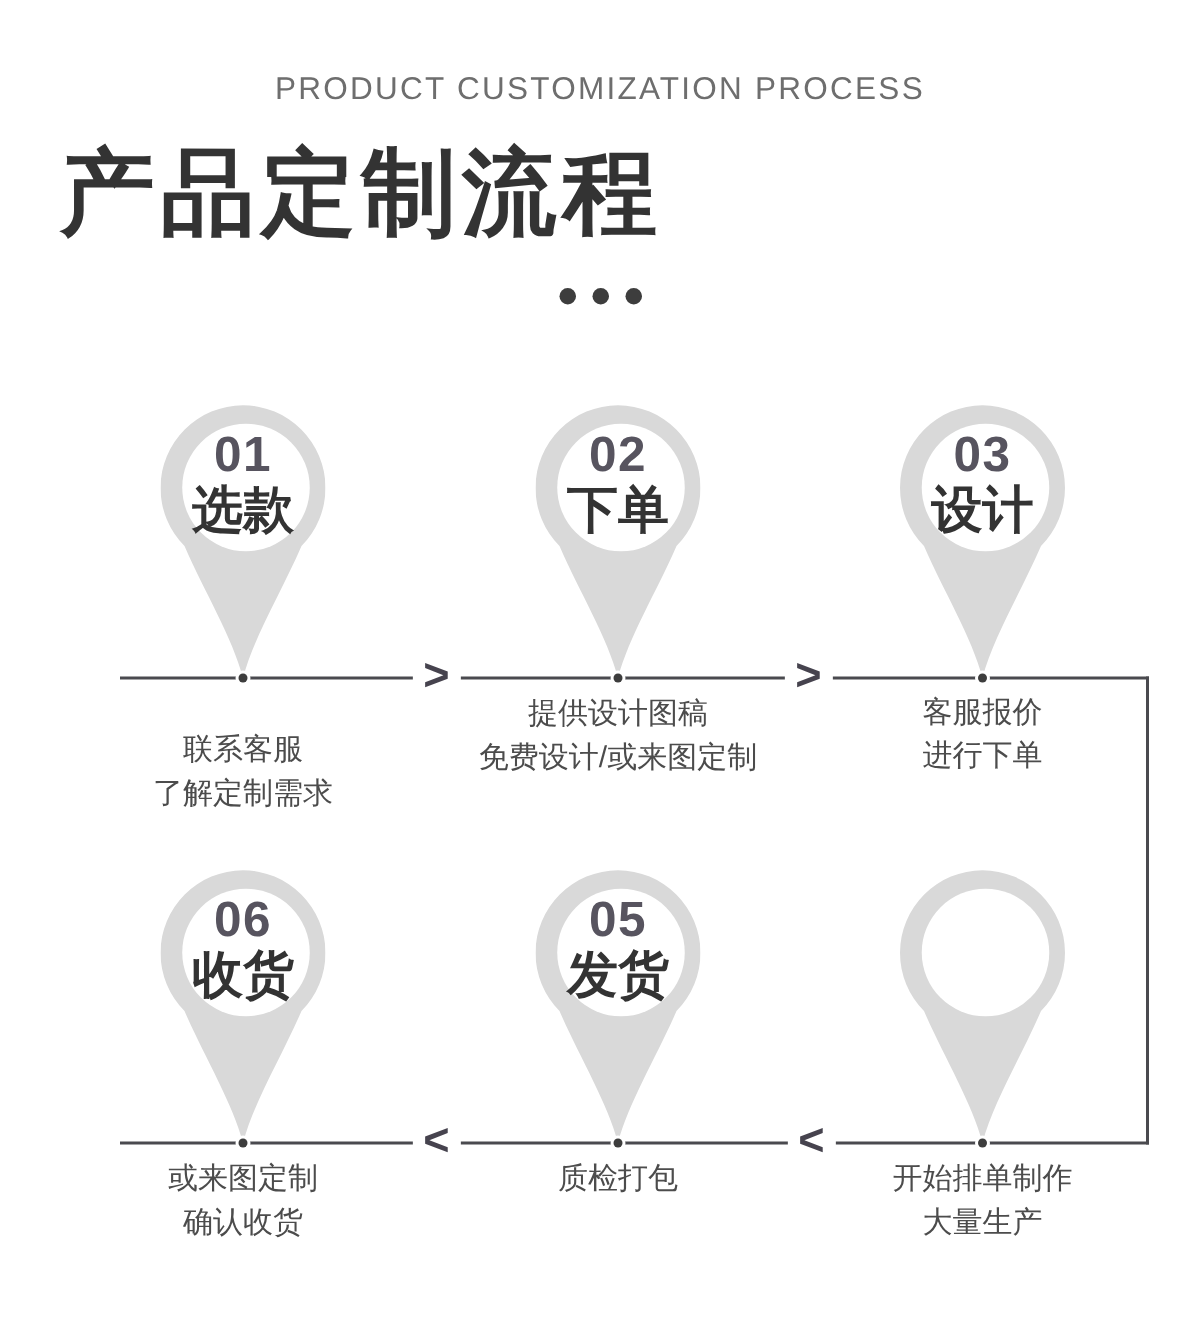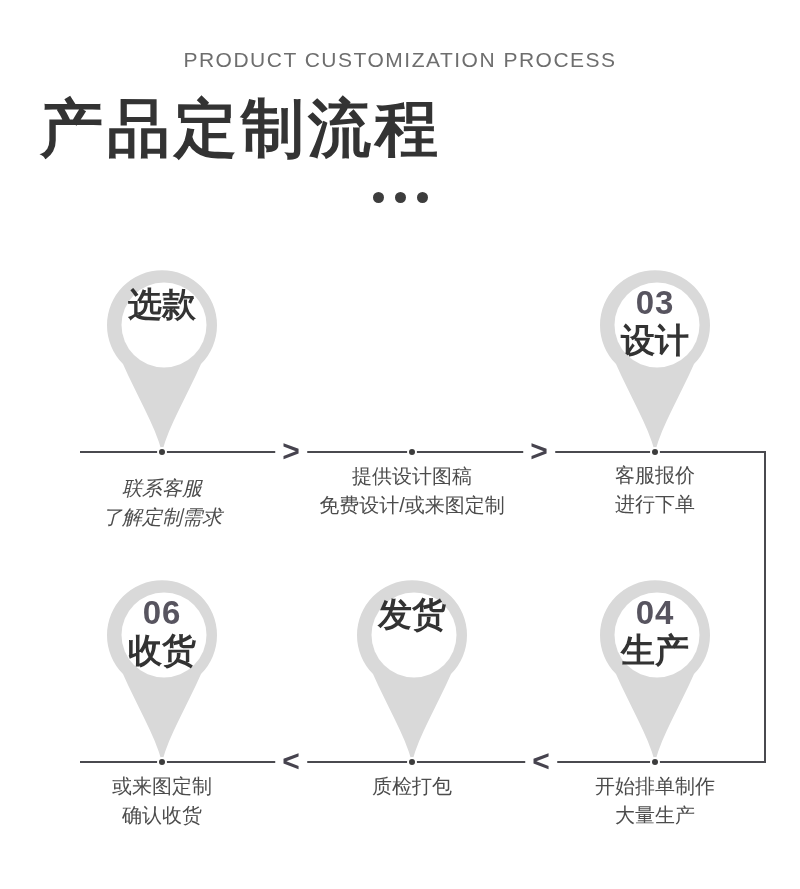--- a/index.html
+++ b/index.html
@@ -53,29 +53,40 @@
   <div class="flow-arrow" style="left:539px;top:452px;">&gt;</div>
   <div class="flow-arrow" style="left:291px;top:762px;">&lt;</div>
   <div class="flow-arrow" style="left:541px;top:762px;">&lt;</div>
 
   <div class="pin" style="left:107px;top:268px;">
     <svg width="110" height="186" viewBox="0 0 110 186">
       <path d="M55,184 C48,157 29,126 16,96 A55,55 0 1 1 94,96 C81,126 62,157 55,184 Z" fill="#d9d9d9"></path>
       <circle cx="57" cy="57" r="42.5" fill="#ffffff"></circle>
     </svg>
     <div class="pin-text">
+      <div class="pin-num">01</div>
       <div class="pin-label">选款</div>
     </div>
   </div>
   <div class="node-dot" style="left:162px;top:452px;"></div>
-  <div class="desc" style="left:22px;top:474px;font-style:italic;">
+  <div class="desc" style="left:22px;top:486px;">
     <div>联系客服</div>
     <div>了解定制需求</div>
   </div>
 
+  <div class="pin" style="left:357px;top:268px;">
+    <svg width="110" height="186" viewBox="0 0 110 186">
+      <path d="M55,184 C48,157 29,126 16,96 A55,55 0 1 1 94,96 C81,126 62,157 55,184 Z" fill="#d9d9d9"></path>
+      <circle cx="57" cy="57" r="42.5" fill="#ffffff"></circle>
+    </svg>
+    <div class="pin-text">
+      <div class="pin-num">02</div>
+      <div class="pin-label">下单</div>
+    </div>
+  </div>
   <div class="node-dot" style="left:412px;top:452px;"></div>
   <div class="desc" style="left:272px;top:462px;">
     <div>提供设计图稿</div>
     <div>免费设计/或来图定制</div>
   </div>
 
   <div class="pin" style="left:600px;top:268px;">
     <svg width="110" height="186" viewBox="0 0 110 186">
       <path d="M55,184 C48,157 29,126 16,96 A55,55 0 1 1 94,96 C81,126 62,157 55,184 Z" fill="#d9d9d9"></path>
       <circle cx="57" cy="57" r="42.5" fill="#ffffff"></circle>
@@ -106,37 +117,34 @@
     <div>或来图定制</div>
     <div>确认收货</div>
   </div>
 
   <div class="pin" style="left:357px;top:578px;">
     <svg width="110" height="186" viewBox="0 0 110 186">
       <path d="M55,184 C48,157 29,126 16,96 A55,55 0 1 1 94,96 C81,126 62,157 55,184 Z" fill="#d9d9d9"></path>
       <circle cx="57" cy="57" r="42.5" fill="#ffffff"></circle>
     </svg>
     <div class="pin-text">
+      <div class="pin-num">05</div>
       <div class="pin-label">发货</div>
     </div>
   </div>
   <div class="node-dot" style="left:412px;top:762px;"></div>
   <div class="desc" style="left:272px;top:772px;">
     <div>质检打包</div>
   </div>
 
   <div class="pin" style="left:600px;top:578px;">
     <svg width="110" height="186" viewBox="0 0 110 186">
       <path d="M55,184 C48,157 29,126 16,96 A55,55 0 1 1 94,96 C81,126 62,157 55,184 Z" fill="#d9d9d9"></path>
       <circle cx="57" cy="57" r="42.5" fill="#ffffff"></circle>
     </svg>
-    <div class="pin-text">
-      <div class="pin-num">04</div>
-      <div class="pin-label">生产</div>
-    </div>
   </div>
   <div class="node-dot" style="left:655px;top:762px;"></div>
   <div class="desc" style="left:515px;top:772px;">
     <div>开始排单制作</div>
     <div>大量生产</div>
   </div>
 
 </div>
 
 </body></html>

